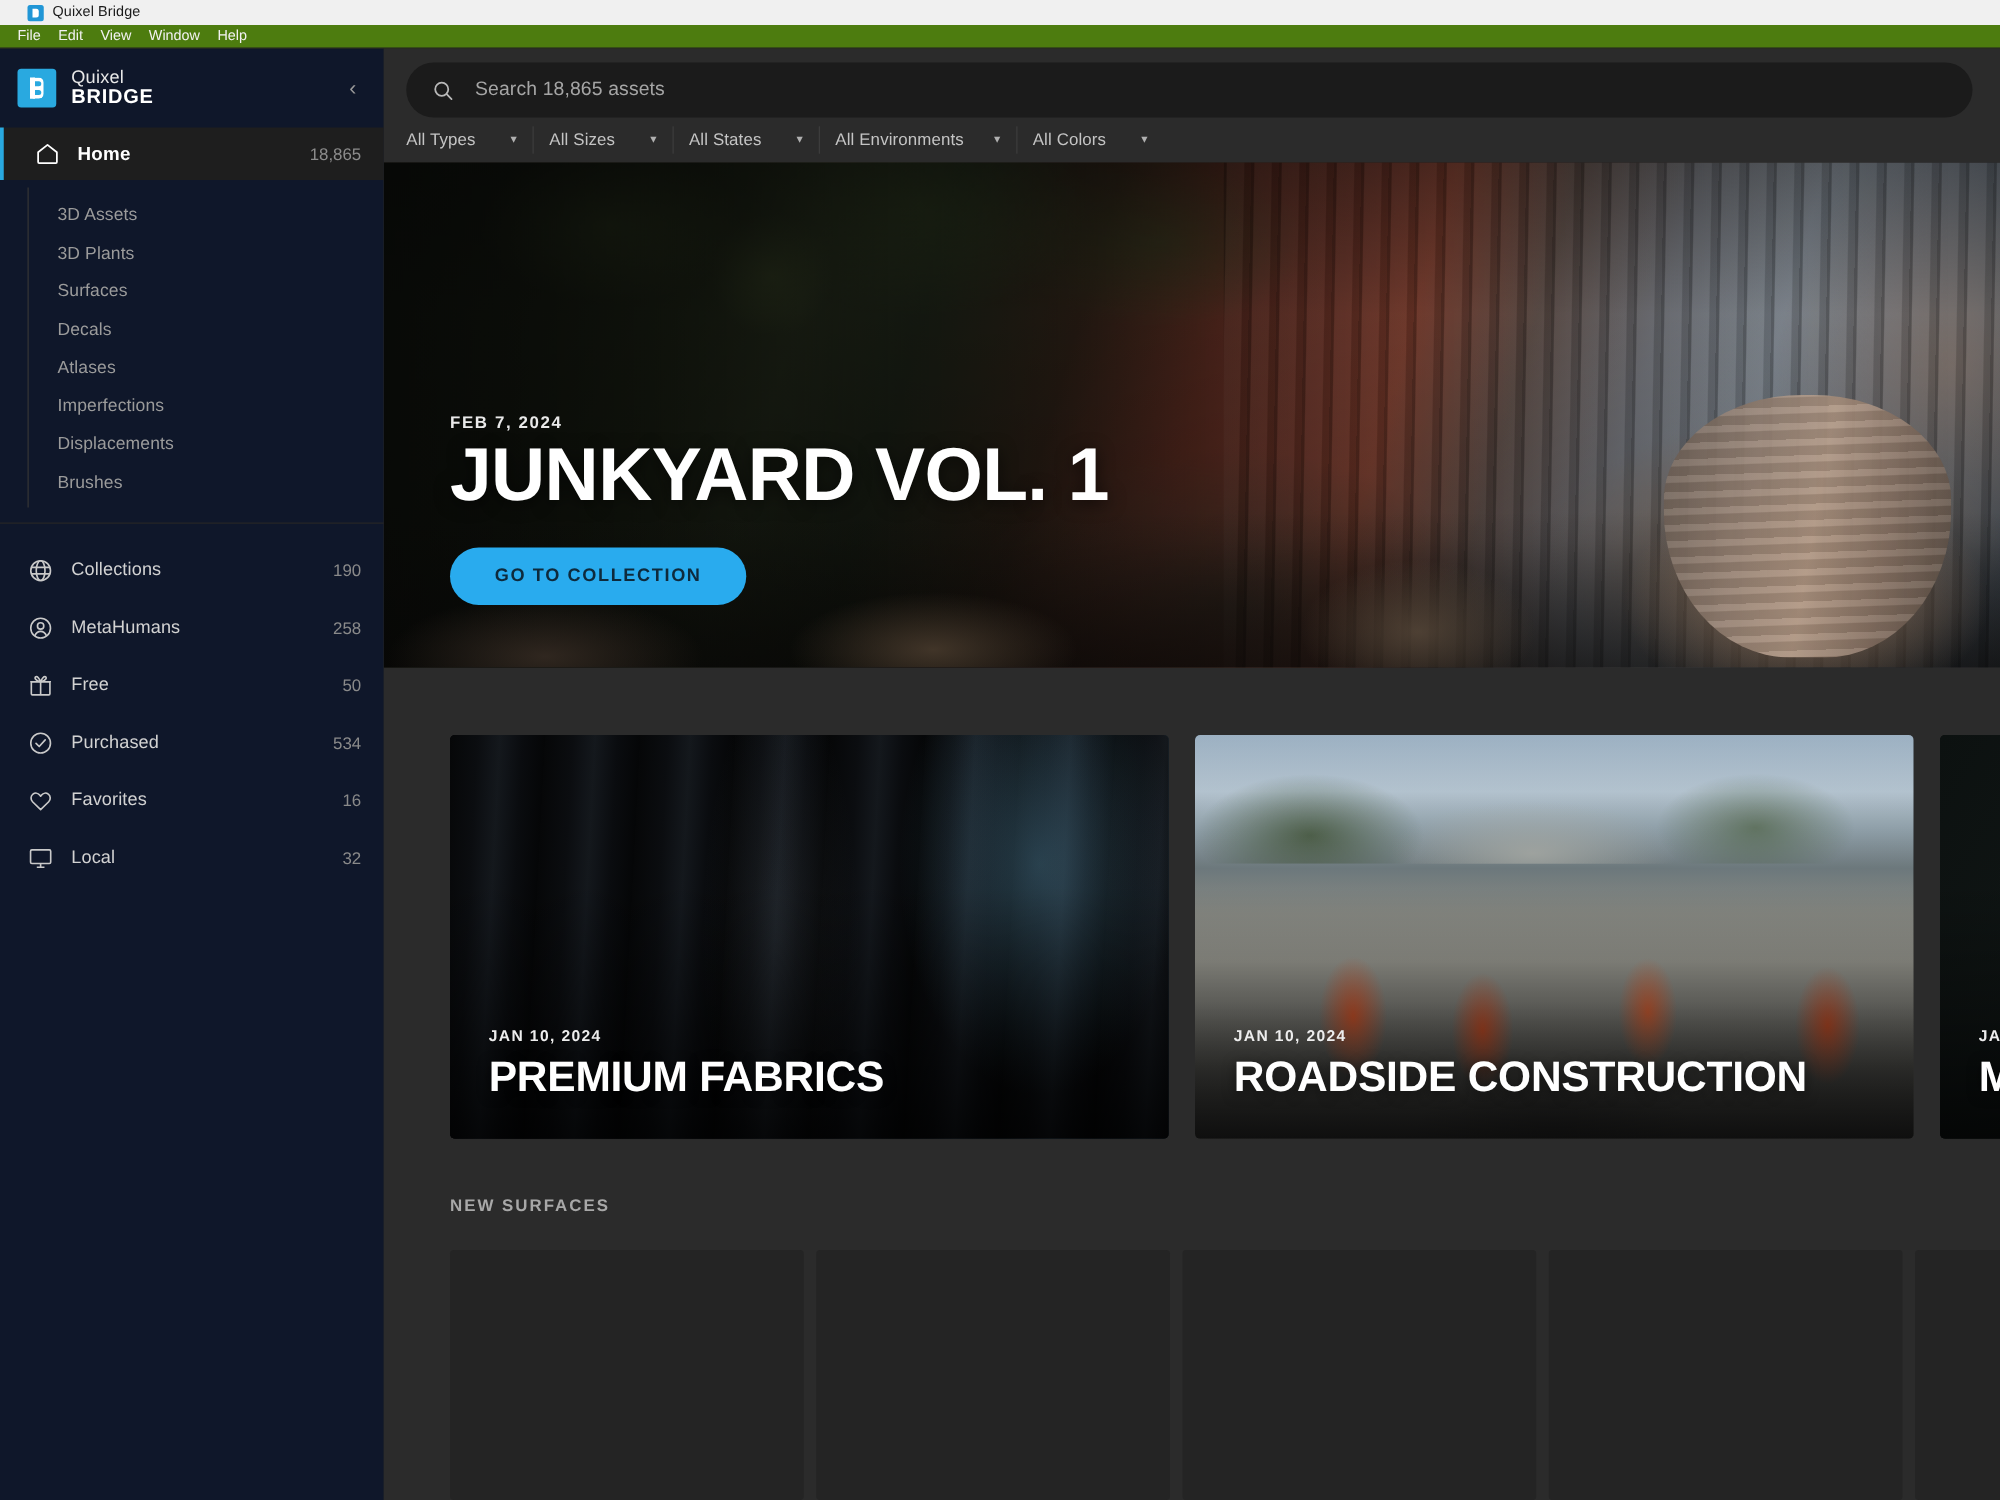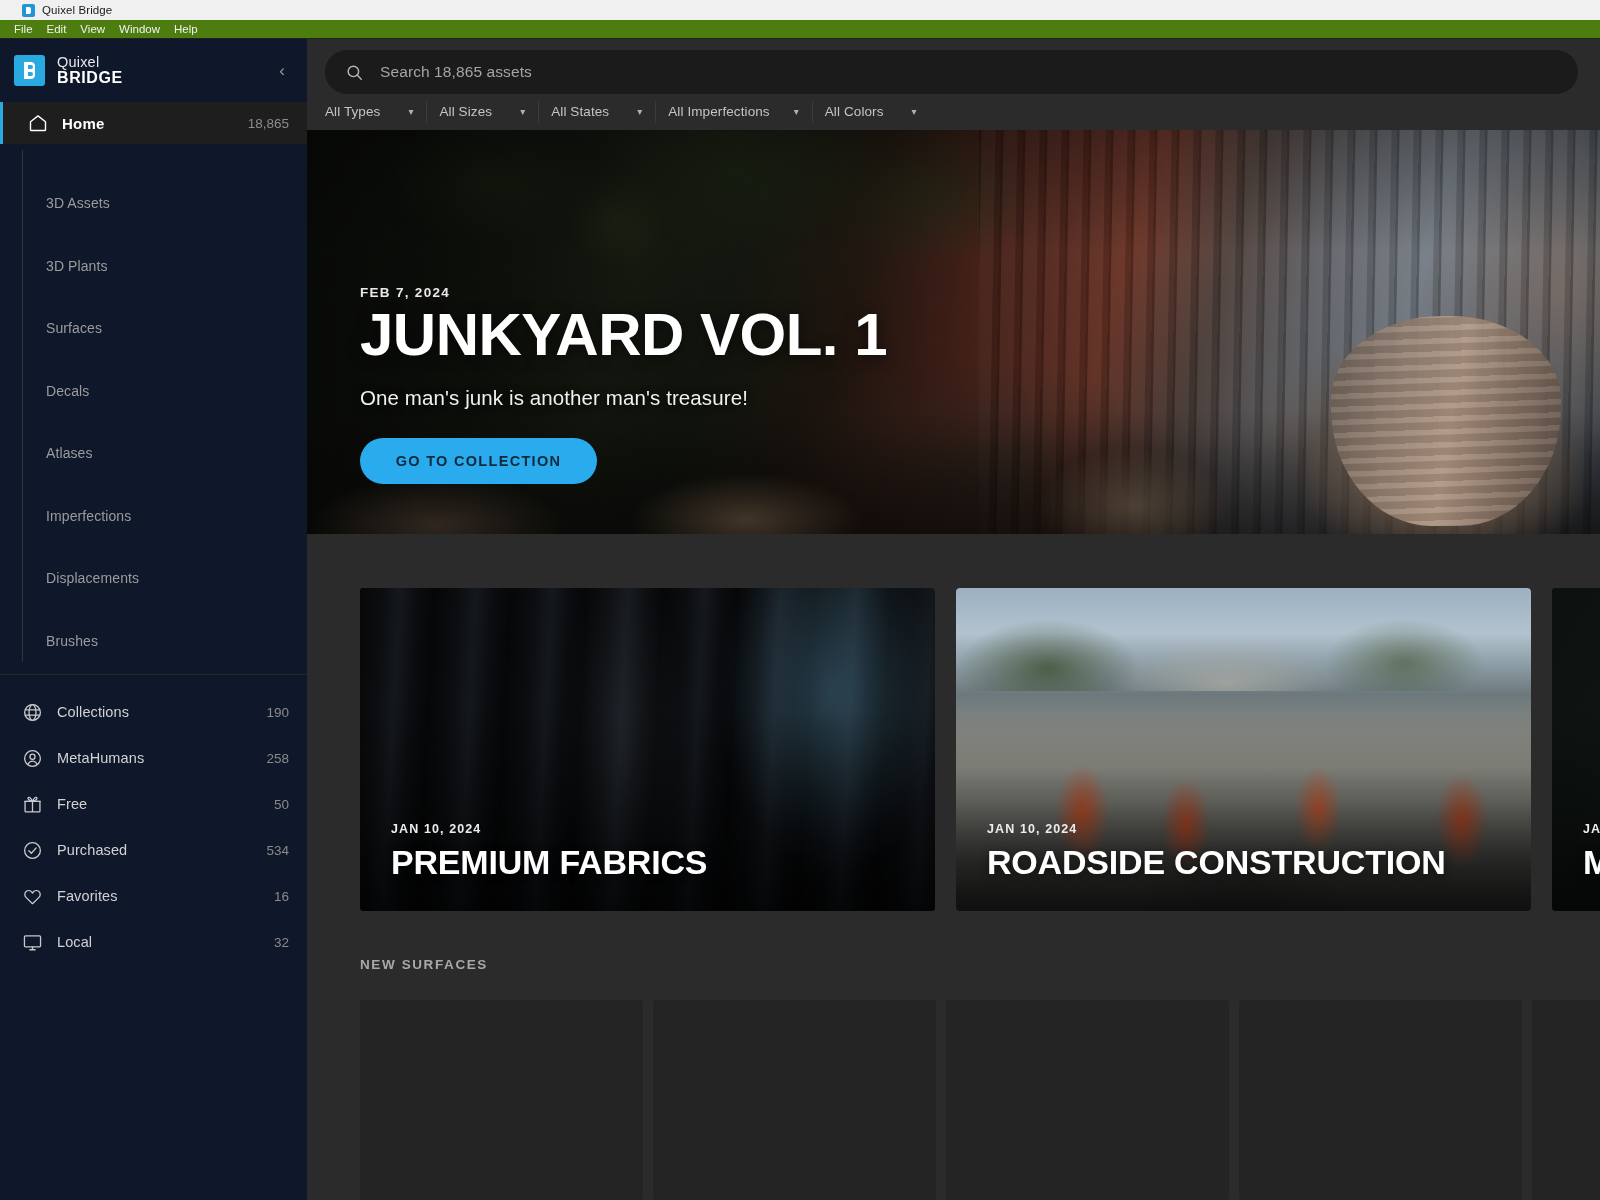--- a/index.html
+++ b/index.html
@@ -183,21 +183,20 @@
   }
   .subnav-item {
     height: 30.5px;
     display: flex;
     align-items: center;
     padding-left: 46px;
     font-size: 14px;
     color: #9b9b9b;
     cursor: pointer;
     letter-spacing: .1px;
-    margin-top: 32px;
   }
 
   .nav-divider { height: 1px; background: #262626; margin: 4px 0 0 0; }
 
   .nav-list { padding-top: 14px; }
   .nav-item {
     height: 46px;
     display: flex;
     align-items: center;
     padding-left: 22px;
@@ -638,40 +637,39 @@
       </div>
       <div class="filter">
         <span class="flabel">All Sizes</span>
         <span class="fchev">▾</span>
       </div>
       <div class="filter">
         <span class="flabel">All States</span>
         <span class="fchev">▾</span>
       </div>
       <div class="filter">
-        <span class="flabel">All Imperfections</span>
+        <span class="flabel">All Environments</span>
         <span class="fchev">▾</span>
       </div>
       <div class="filter">
         <span class="flabel">All Colors</span>
         <span class="fchev">▾</span>
       </div>
     </div>
 
     <div class="hero">
       <div class="hero-img">
         <div class="bg-junkyard"></div>
         <div class="hero-foreground"></div>
         <div class="hero-barrel"></div>
       </div>
       <div class="hero-shade"></div>
       <div class="hero-content">
         <div class="hero-date">FEB 7, 2024</div>
         <div class="hero-title">JUNKYARD VOL. 1</div>
-        <div class="hero-sub">One man's junk is another man's treasure!</div>
         <button class="hero-btn">GO TO COLLECTION</button>
       </div>
     </div>
 
     <div class="cards-row">
 
       <div class="card">
         <div class="card-img">
             <div class="bg-fabric"></div>
           </div>

